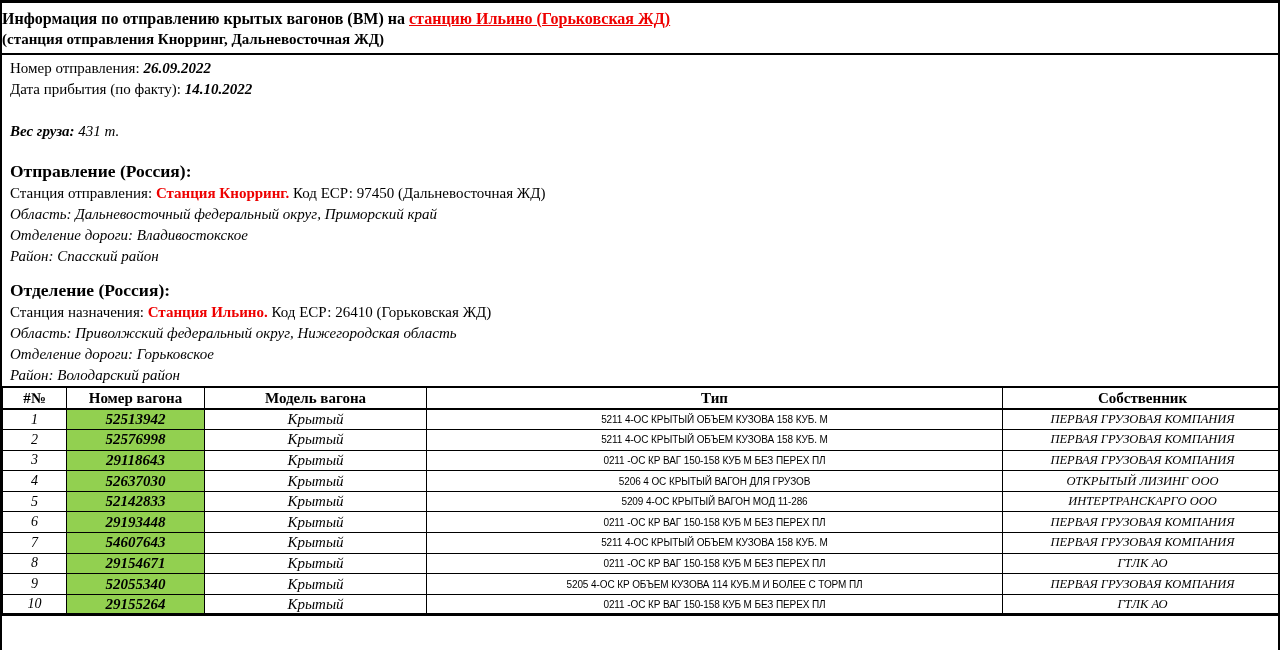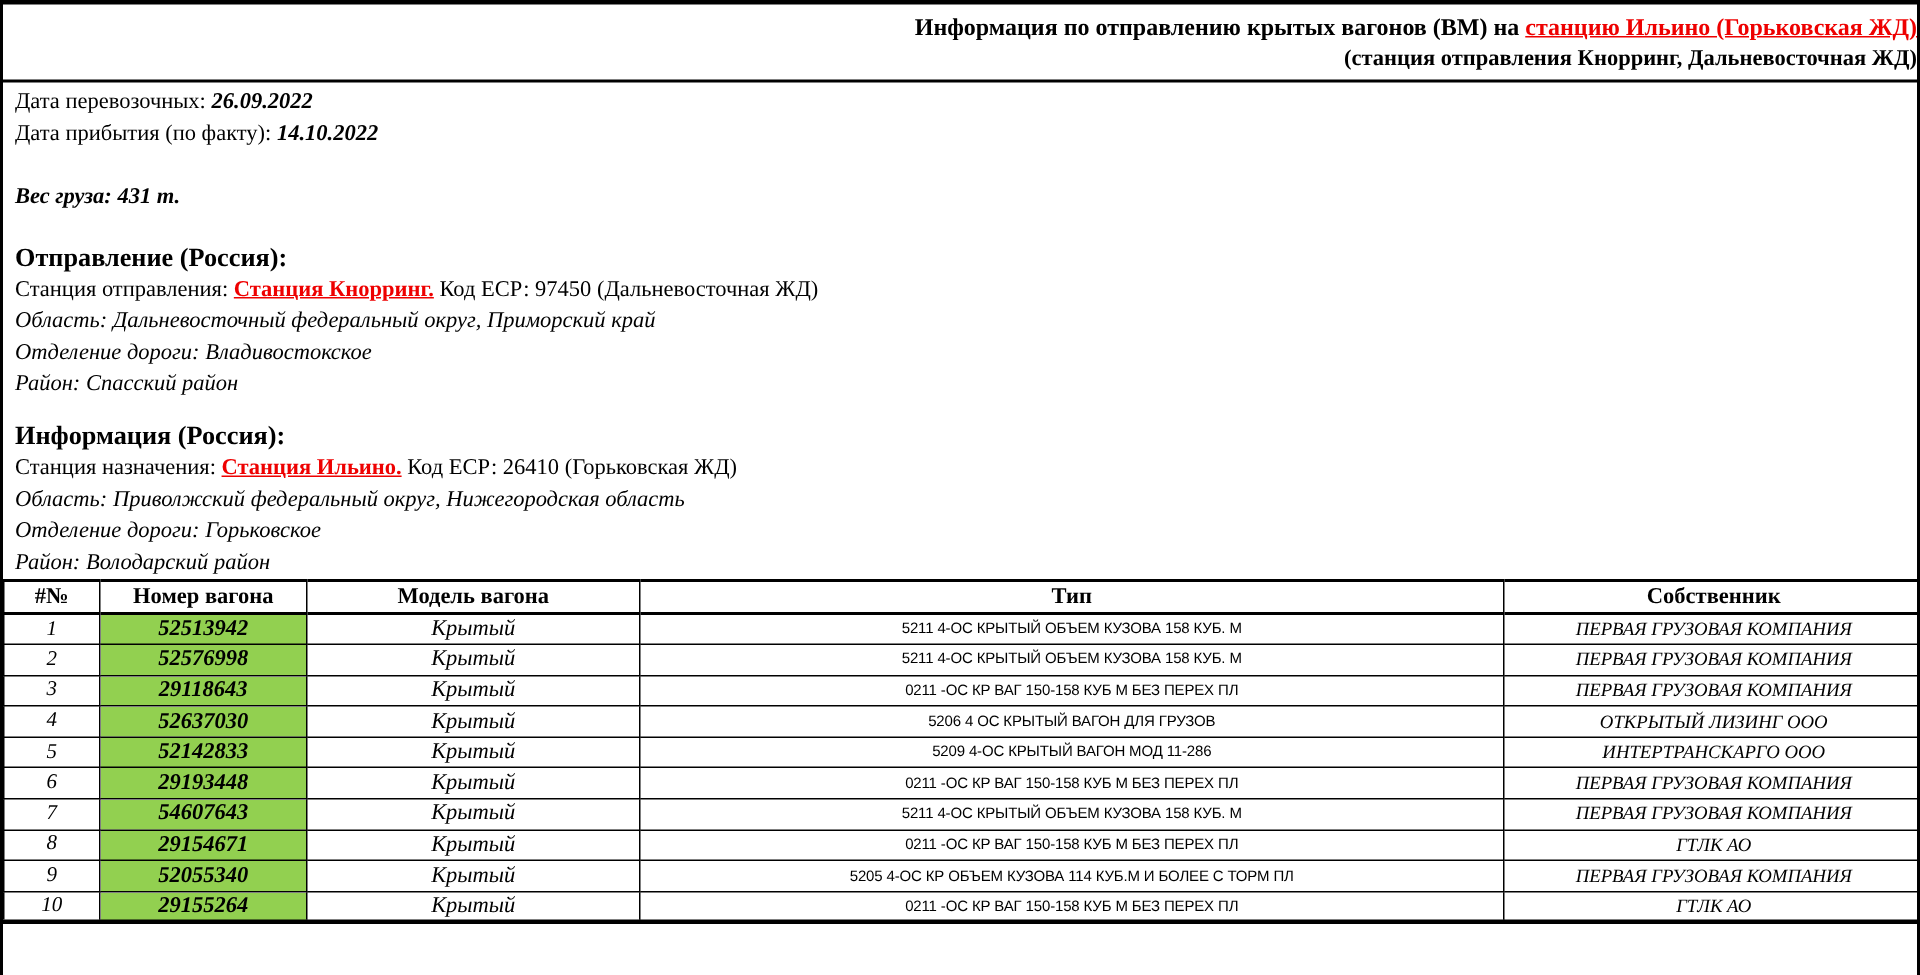--- a/index.html
+++ b/index.html
@@ -10,41 +10,41 @@
     border-top:3px solid #000;
     border-left:2px solid #000;
     border-right:2px solid #000;
     font-family:"Liberation Serif", serif;
     color:#000;
     overflow:hidden;
     background:#fff;
   }
   
   .title-block {
-    text-align:right;
+    text-align:left;
     padding-top:5px;
     padding-bottom:4px;
     border-bottom:2px solid #000;
   }
   .title-main { font-size:16px; font-weight:bold; line-height:21px; }
   .title-link { color:#ee0000; text-decoration:underline; cursor:pointer; }
   .title-sub { font-size:15px; font-weight:bold; line-height:20px; }
 
   
   .info { padding:3px 8px 0 8px; font-size:15px; }
   .line { line-height:21px; min-height:21px; white-space:nowrap; }
   .sp21 { height:21px; }
   .sp18 { height:18px; }
   .sp12 { height:12px; }
   .section-heading { font-size:17.5px; font-weight:bold; line-height:23px; }
   .it { font-style:italic; }
   .b  { font-weight:bold;font-style:italic; }
-  .bi { font-weight:bold; font-style:italic; }
+  .bi { font-weight:normal; font-style:italic; }
   .station-link {
-    color:#ee0000; font-weight:bold; text-decoration:underline; cursor:pointer;
+    color:#ee0000; font-weight:bold; cursor:pointer;
   }
 
   
   table.wagons {
     width:100%;
     border-collapse:collapse;
     table-layout:fixed;
     border-top:2px solid #000;
     border-bottom:3px solid #000;
   }
@@ -74,34 +74,34 @@
 <body>
 
 <div class="page">
 
   <div class="title-block">
     <div class="title-main"><span>Информация по отправлению крытых вагонов (ВМ) на </span><a class="title-link">станцию Ильино (Горьковская ЖД)</a></div>
     <div class="title-sub">(станция отправления Кнорринг, Дальневосточная ЖД)</div>
   </div>
 
   <div class="info">
-    <div class="line"><span>Дата перевозочных: </span><span class="b">26.09.2022</span></div>
+    <div class="line"><span>Номер отправления: </span><span class="b">26.09.2022</span></div>
     <div class="line"><span>Дата прибытия (по факту): </span><span class="b">14.10.2022</span></div>
     <div class="sp21"></div>
     <div class="line"><span class="b">Вес груза: </span><span class="bi">431 т.</span></div>
     <div class="sp18"></div>
 
     <div class="section-heading">Отправление (Россия):</div>
     <div class="line"><span>Станция отправления: </span><a class="station-link">Станция Кнорринг.</a><span> Код ЕСР: 97450 (Дальневосточная ЖД)</span></div>
     <div class="line it">Область: Дальневосточный федеральный округ, Приморский край</div>
     <div class="line it">Отделение дороги: Владивостокское</div>
     <div class="line it">Район: Спасский район</div>
     <div class="sp12"></div>
 
-    <div class="section-heading">Информация (Россия):</div>
+    <div class="section-heading">Отделение (Россия):</div>
     <div class="line"><span>Станция назначения: </span><a class="station-link">Станция Ильино.</a><span> Код ЕСР: 26410 (Горьковская ЖД)</span></div>
     <div class="line it">Область: Приволжский федеральный округ, Нижегородская область</div>
     <div class="line it">Отделение дороги: Горьковское</div>
     <div class="line it">Район: Володарский район</div>
   </div>
 
   <table class="wagons">
     <colgroup>
       <col style="width:64px">
         <col style="width:138px">

